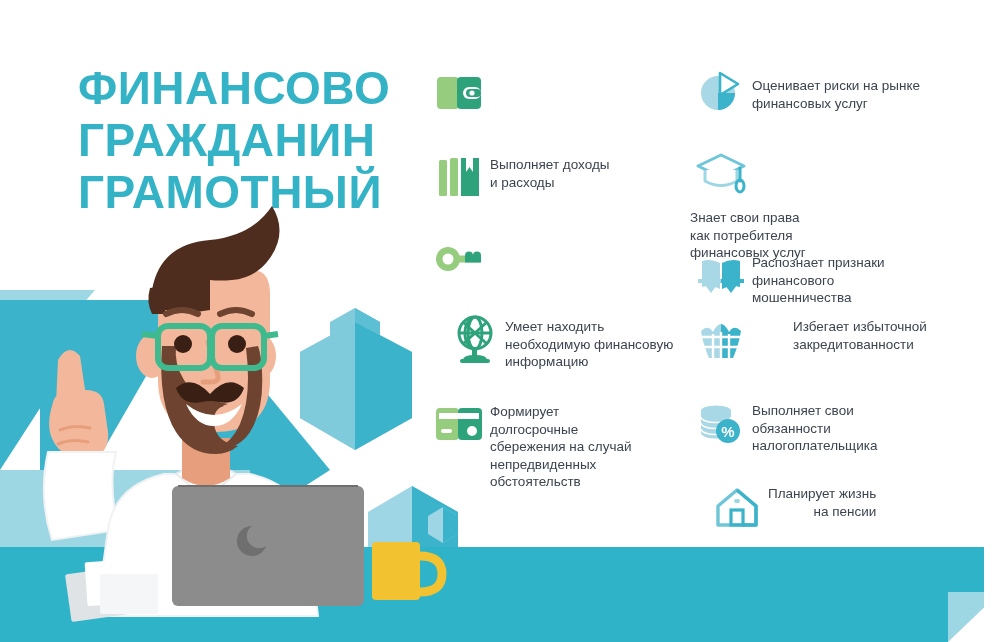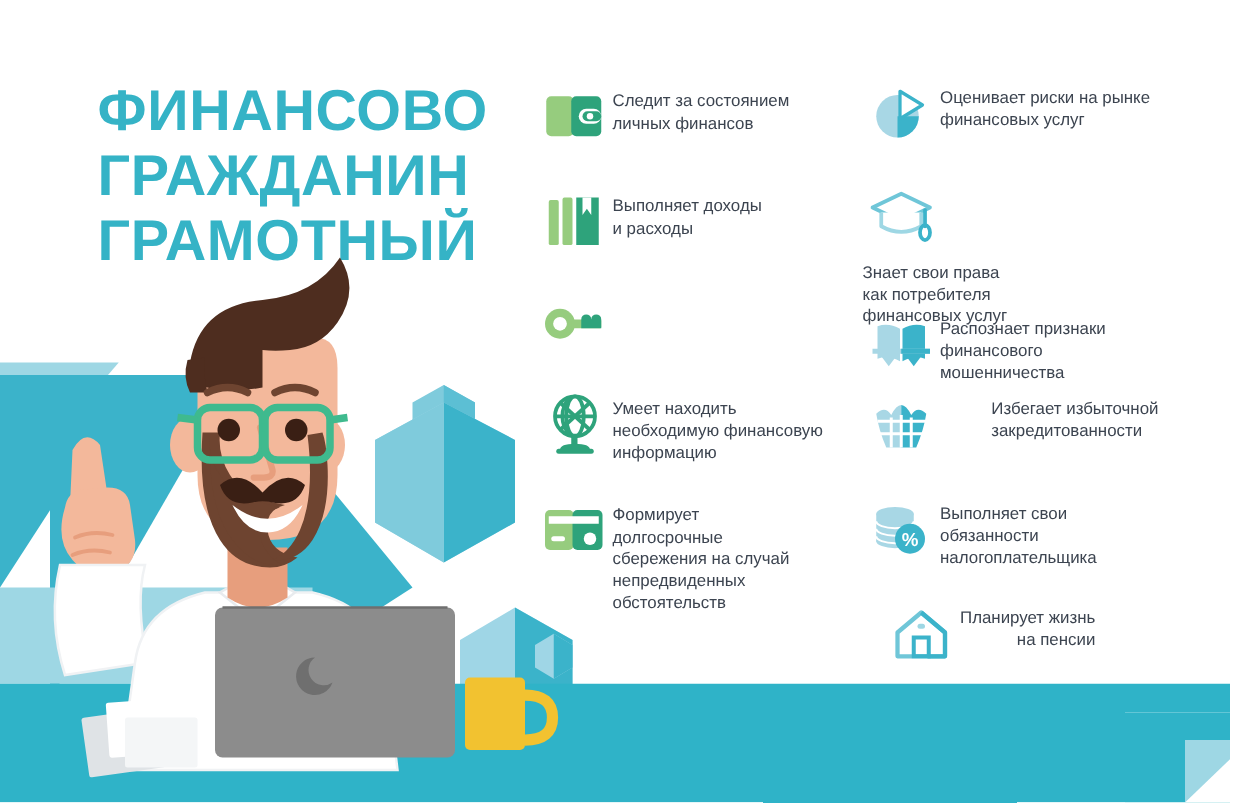--- a/index.html
+++ b/index.html
@@ -68,25 +68,25 @@
     color: #3C4450;
     padding-top: 8px;
     white-space: pre-line;
   }
   .col-right .item .item-text { padding-top: 7px; }
 
   
   .li0 { top: 6px;   left: 0; }
   .li1 { top: 90px;  left: 0; }
   .li2 { top: 172px; left: 0; }
-  .li3 { top: 252px; left: 0; }
+  .li3 { top: 252px; left: 15px; }
   .li4 { top: 337px; left: 0; }
 
   
-  .ri0 { top: 4px;   left: 0; }
+  .ri0 { top: 4px;   left: 0; align-items: center; }
   .ri1 { top: 86px;  left: 0; flex-direction: column; }
   .ri2 { top: 170px; left: 0; margin-top: 19px; }
   .ri3 { top: 253px; left: 0; gap: 41px; }
   .ri4 { top: 337px; left: 0; }
   .ri5 { top: 420px; left: 16px; text-align: right; }
 
   svg { display: block; overflow: visible; }
 </style>
 </head>
 <body>
@@ -217,22 +217,20 @@
     <div class="item li0">
       <div class="icon-wrap">
         <svg width="46" height="36" viewBox="0 0 46 36">
           <rect x="1" y="2" width="22" height="32" rx="4" fill="#96CC7E"></rect>
           <rect x="21" y="2" width="24" height="32" rx="4" fill="#2EA37B"></rect>
           <rect x="27" y="12" width="18" height="12" rx="6" fill="#FFFFFF"></rect>
           <rect x="30" y="14" width="15" height="8" rx="4" fill="#2EA37B"></rect>
           <circle cx="36" cy="18" r="2.6" fill="#FFFFFF"></circle>
         </svg>
       </div>
-      <div class="item-text">Следит за состоянием
-личных финансов</div>
     </div>
 
     <div class="item li1">
       <div class="icon-wrap">
         <svg width="44" height="42" viewBox="0 0 44 42">
           <rect x="2" y="4" width="8" height="36" rx="1.5" fill="#96CC7E"></rect>
           <rect x="13" y="2" width="8" height="38" rx="1.5" fill="#96CC7E"></rect>
           <path d="M24,2 l18,0 l0,38 l-18,0 z" fill="#2EA37B"></path>
           <path d="M29,2 l0,14 l3.5,-5 l3.5,5 l0,-14 z" fill="#FFFFFF"></path>
         </svg>

